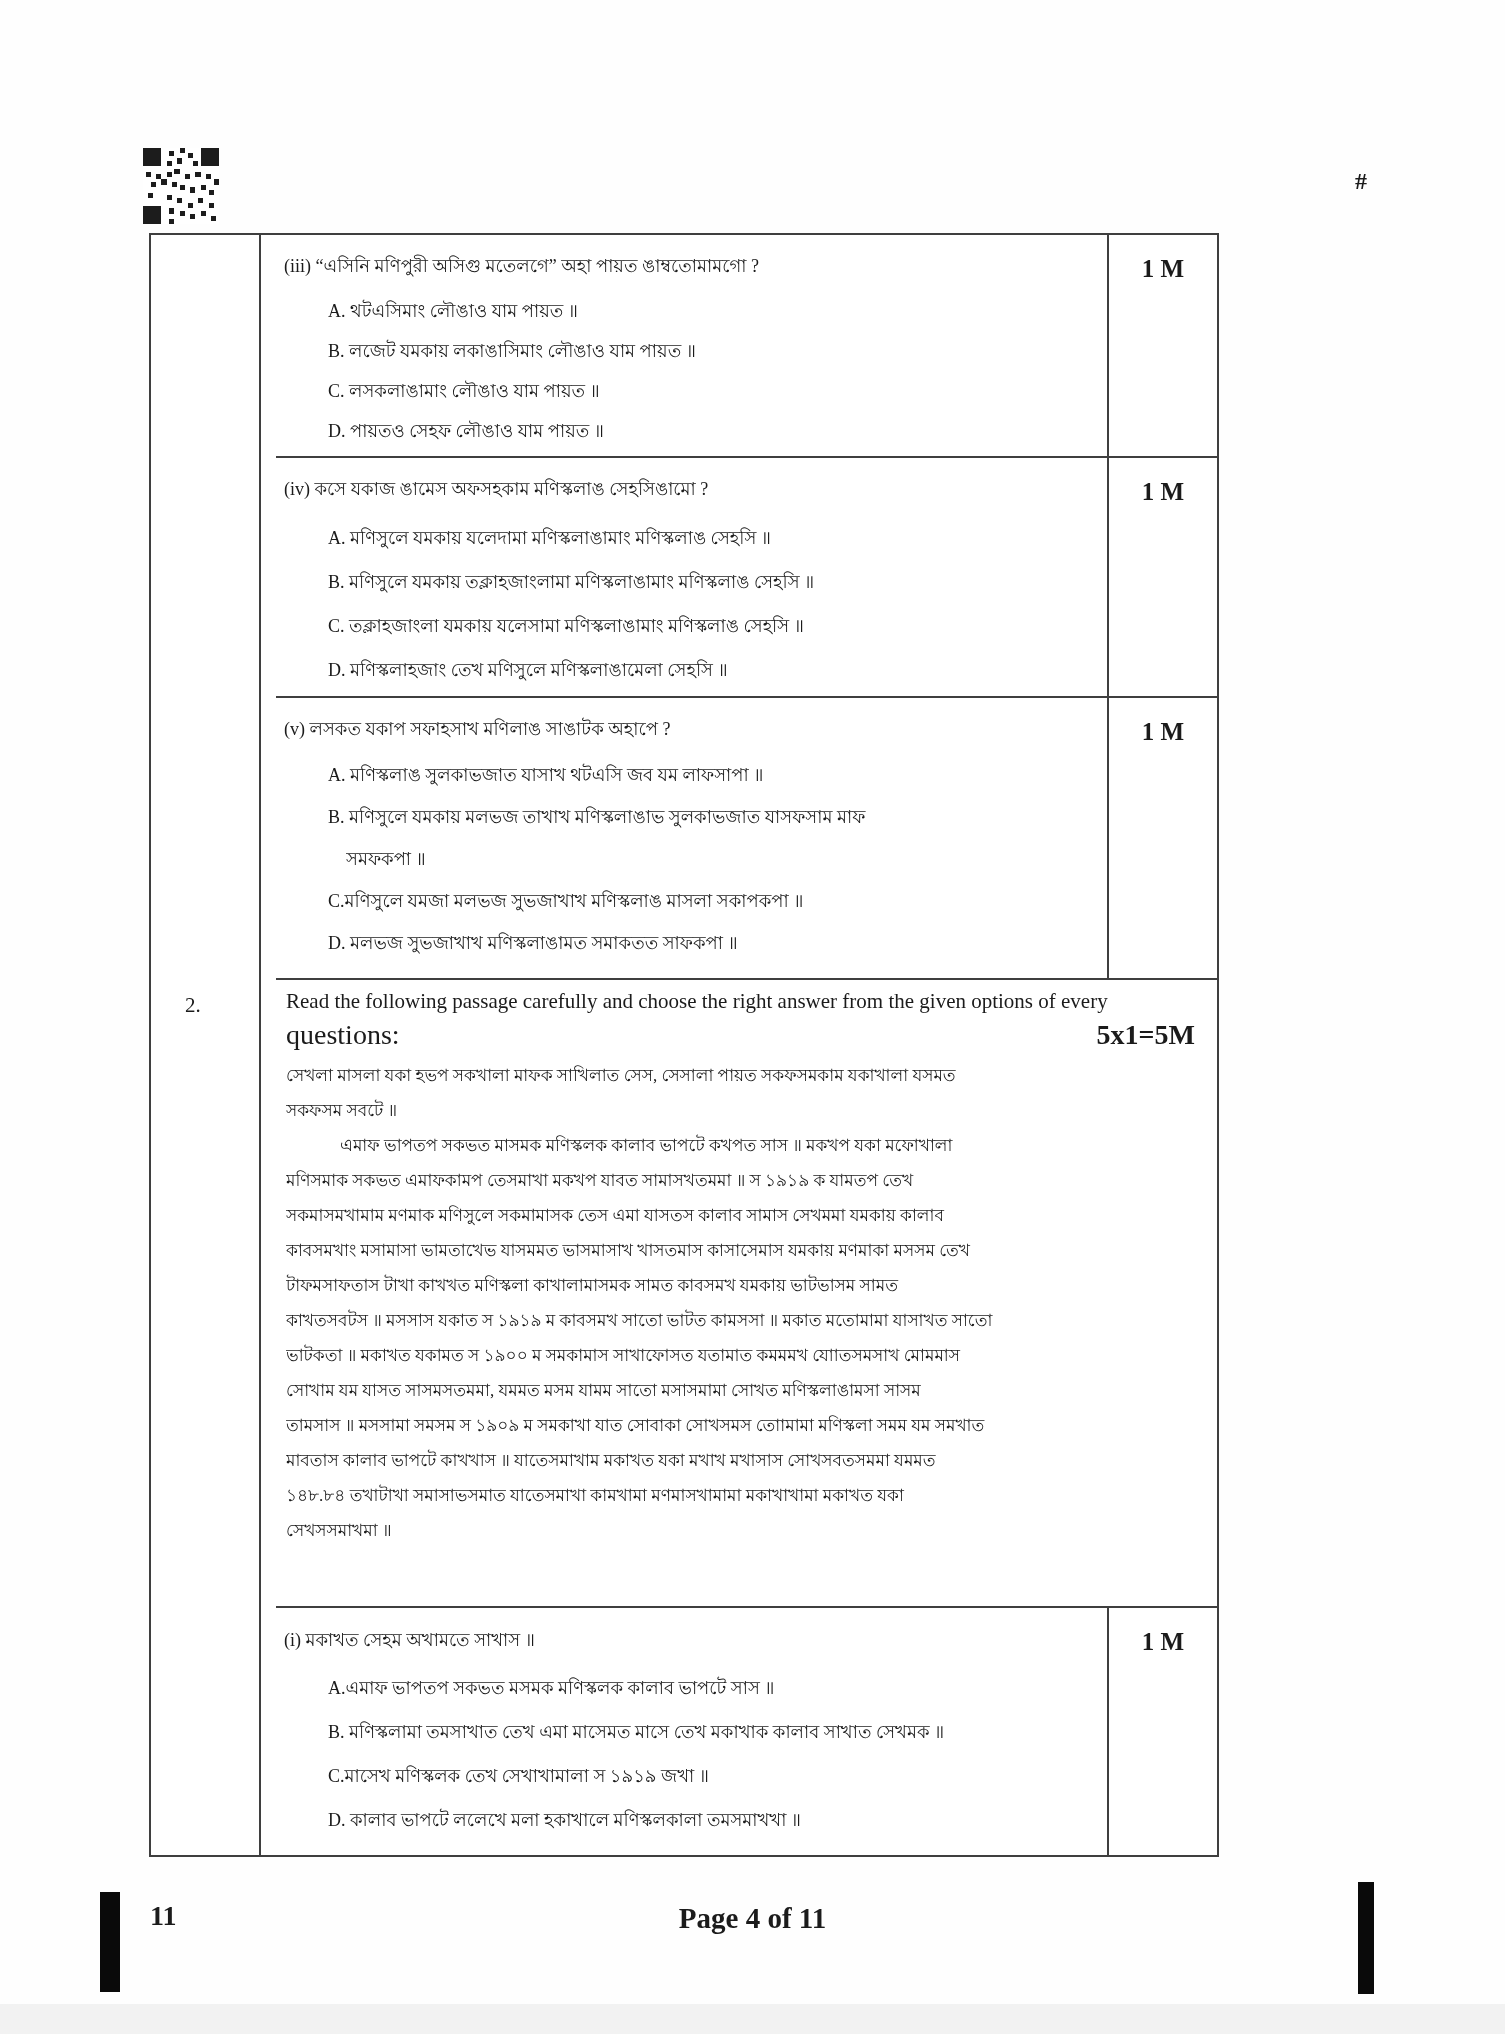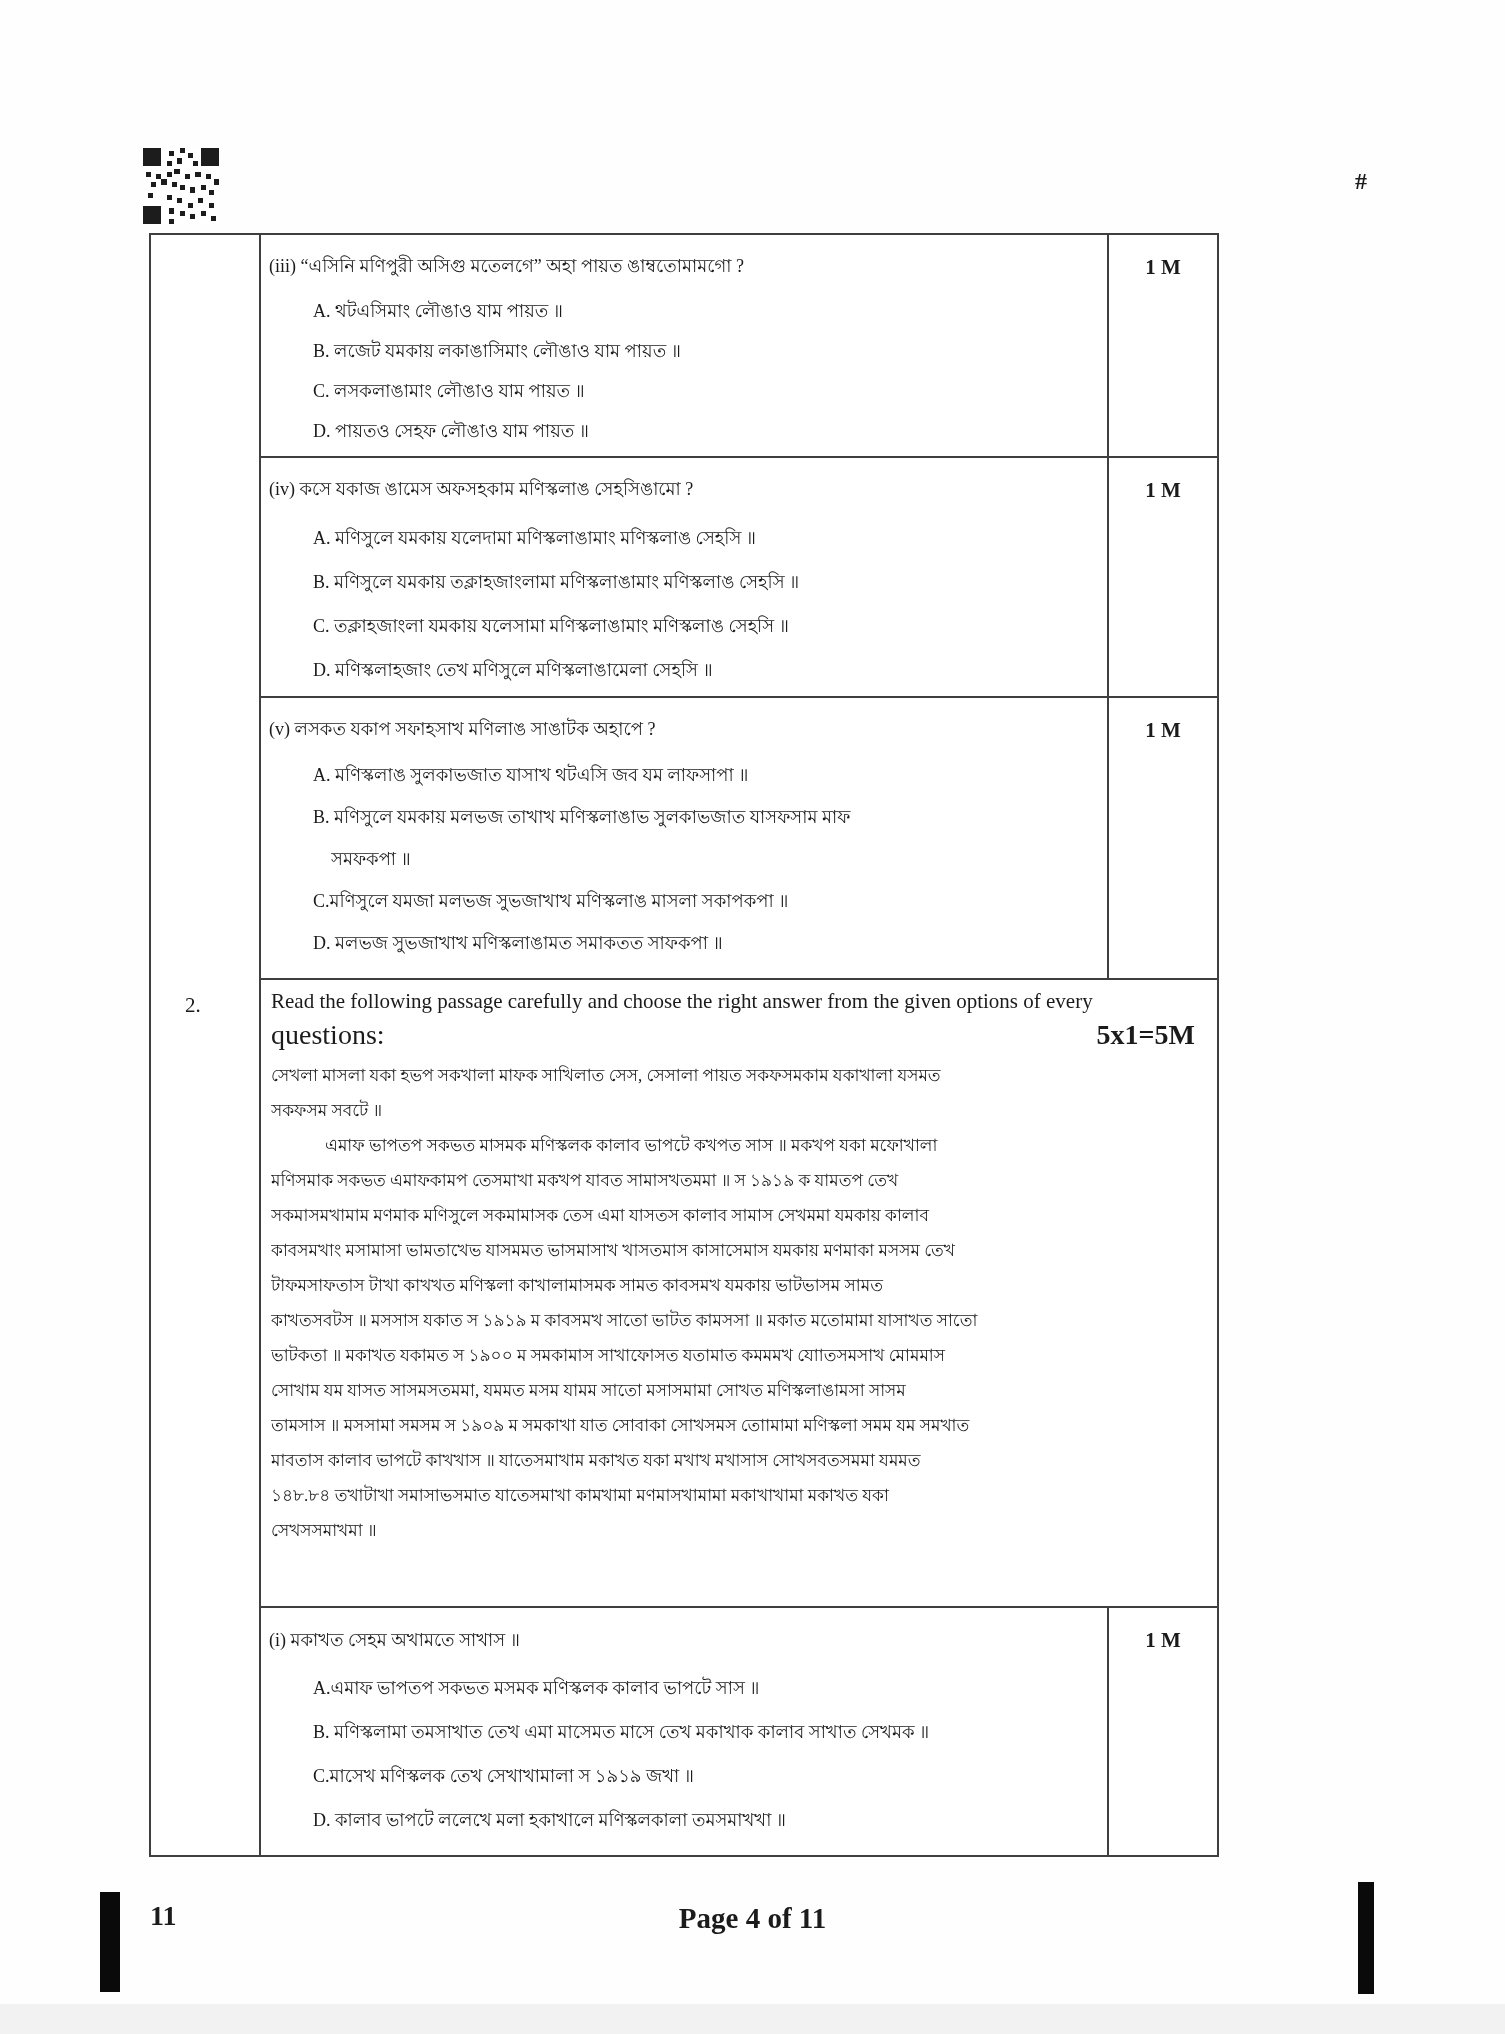--- a/index.html
+++ b/index.html
@@ -17,32 +17,32 @@
   .hash { position:absolute; left:1355px; top:168px; font-size:24px; font-weight:bold; }
 
   .exam-table {
     position:absolute; left:149px; top:233px; width:1070px; height:1624px;
     border:2px solid #3f3f3f; display:flex; background:#fff;
   }
   .num-col { width:110px; border-right:2px solid #3f3f3f; position:relative; }
   .q2num { position:absolute; top:758px; left:34px; font-size:21px; }
   .rows-col { flex:1; display:flex; flex-direction:column; }
 
-  .row { display:flex; border-bottom:2px solid #3f3f3f; overflow:hidden; }
+  .row { display:flex; border-bottom:2px solid #3f3f3f; overflow:hidden;margin-left:15px; }
   .row:last-child { border-bottom:none;gap:28px; }
   .row-iii { height:223px; }
   .row-iv  { height:240px; }
   .row-v   { height:282px; }
   .row-q2  { height:629px; }
   .row-i   { height:247px; }
 
   .row-content { flex:1; padding:14px 18px 0 8px; overflow:hidden; }
   .marks-col {
     width:110px; border-left:2px solid #3f3f3f; text-align:center;
-    padding-top:20px; font-weight:600; font-size:21px; flex:none;
+    padding-top:20px; font-weight:600; font-size:25px; flex:none;
   }
 
   .mm { font-size:18px; white-space:nowrap; overflow:hidden; }
   .stem { line-height:34px; margin-bottom:8px; }
   .row-iv .stem { margin-bottom:10px; }
   .opt { line-height:40px; margin-left:44px; }
   .row-iv .opt { line-height:44px; }
   .row-v .opt { line-height:42px; }
   .opt-cont { margin-left:62px; }
 

